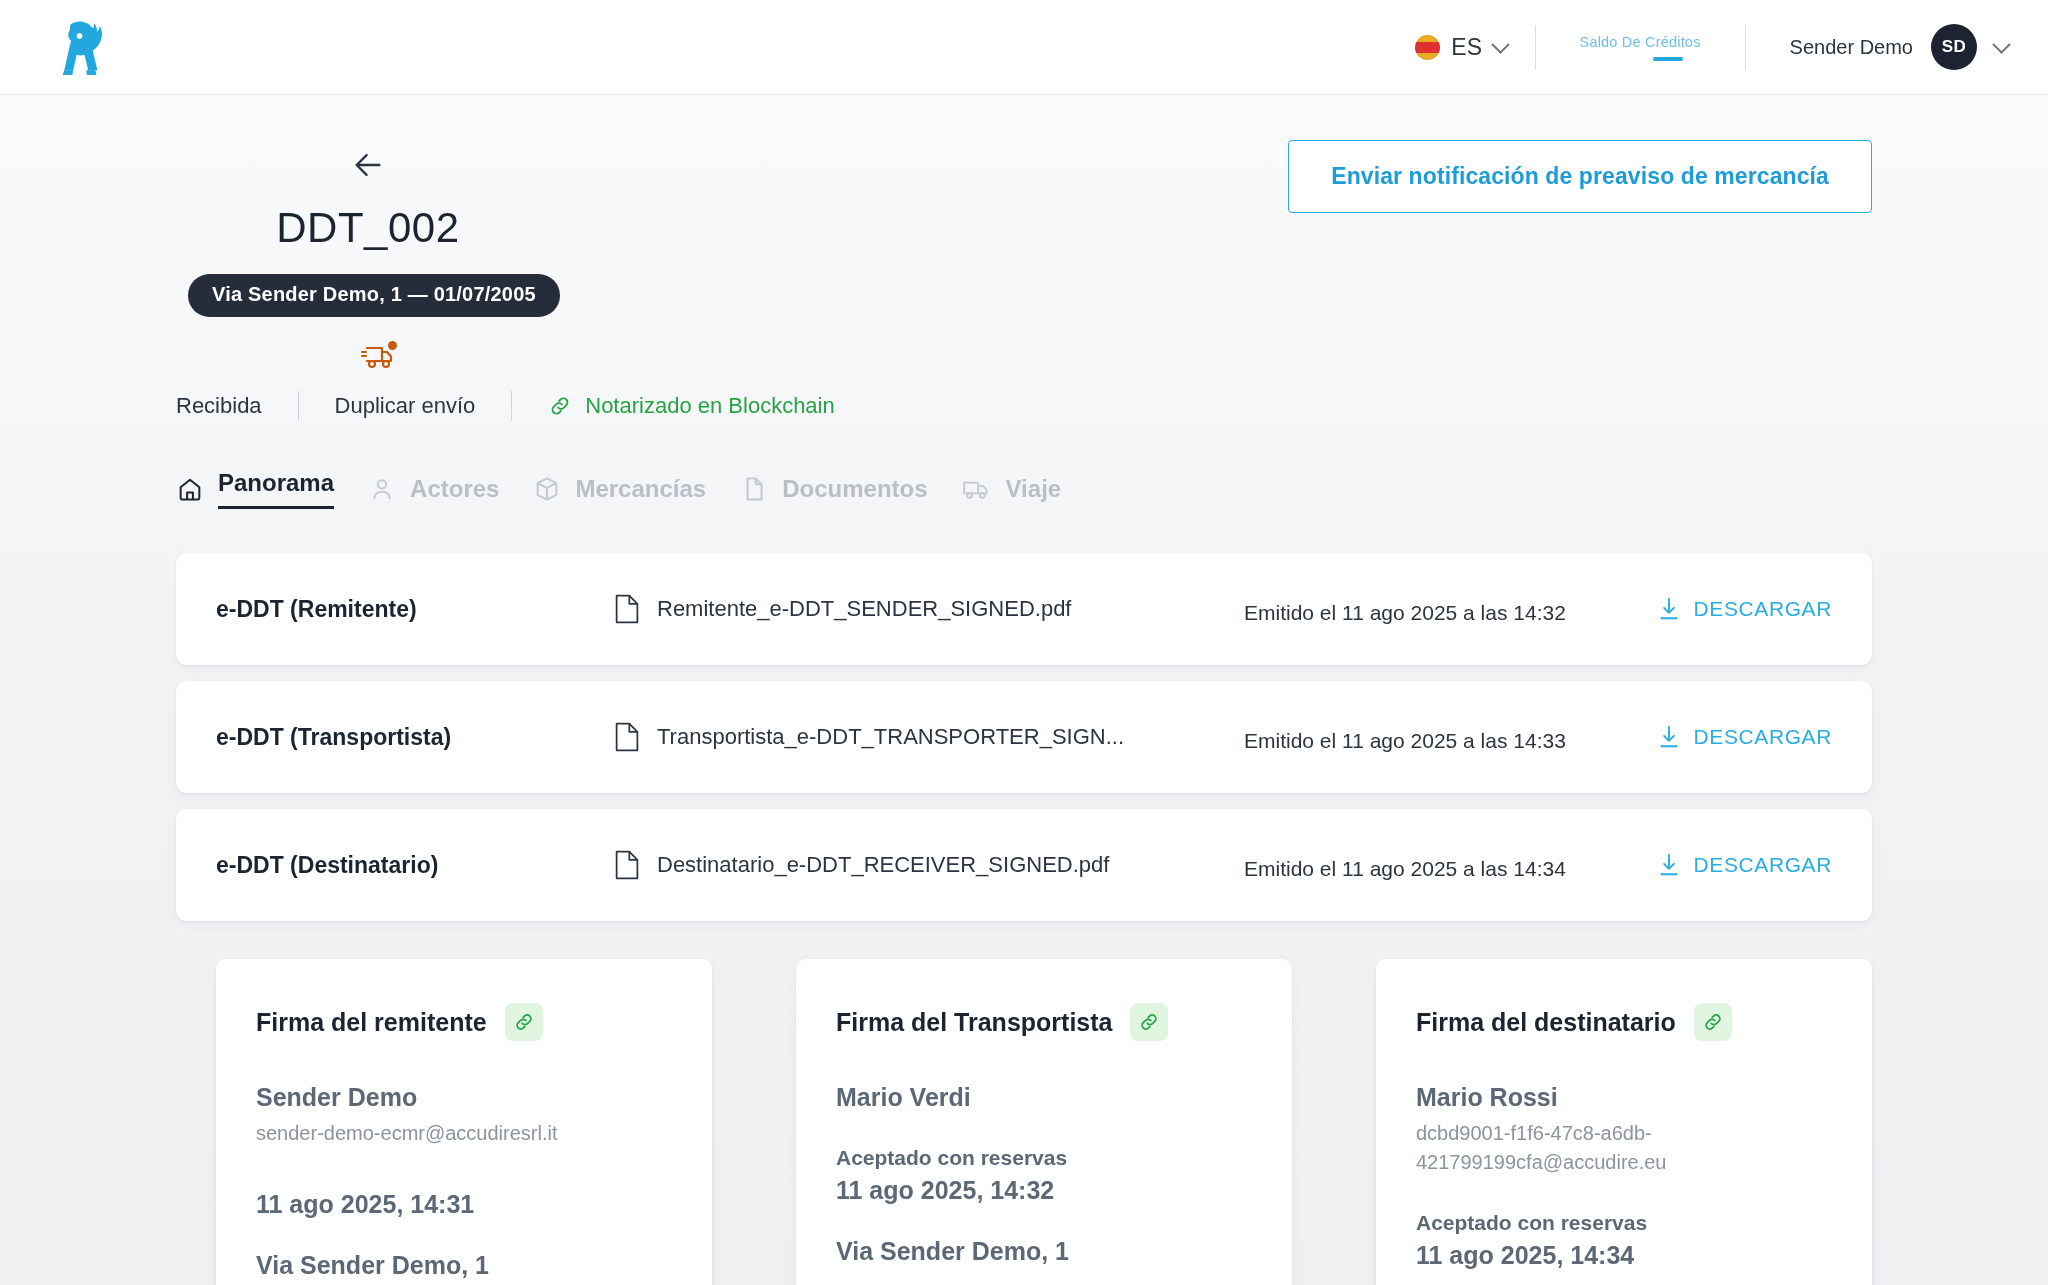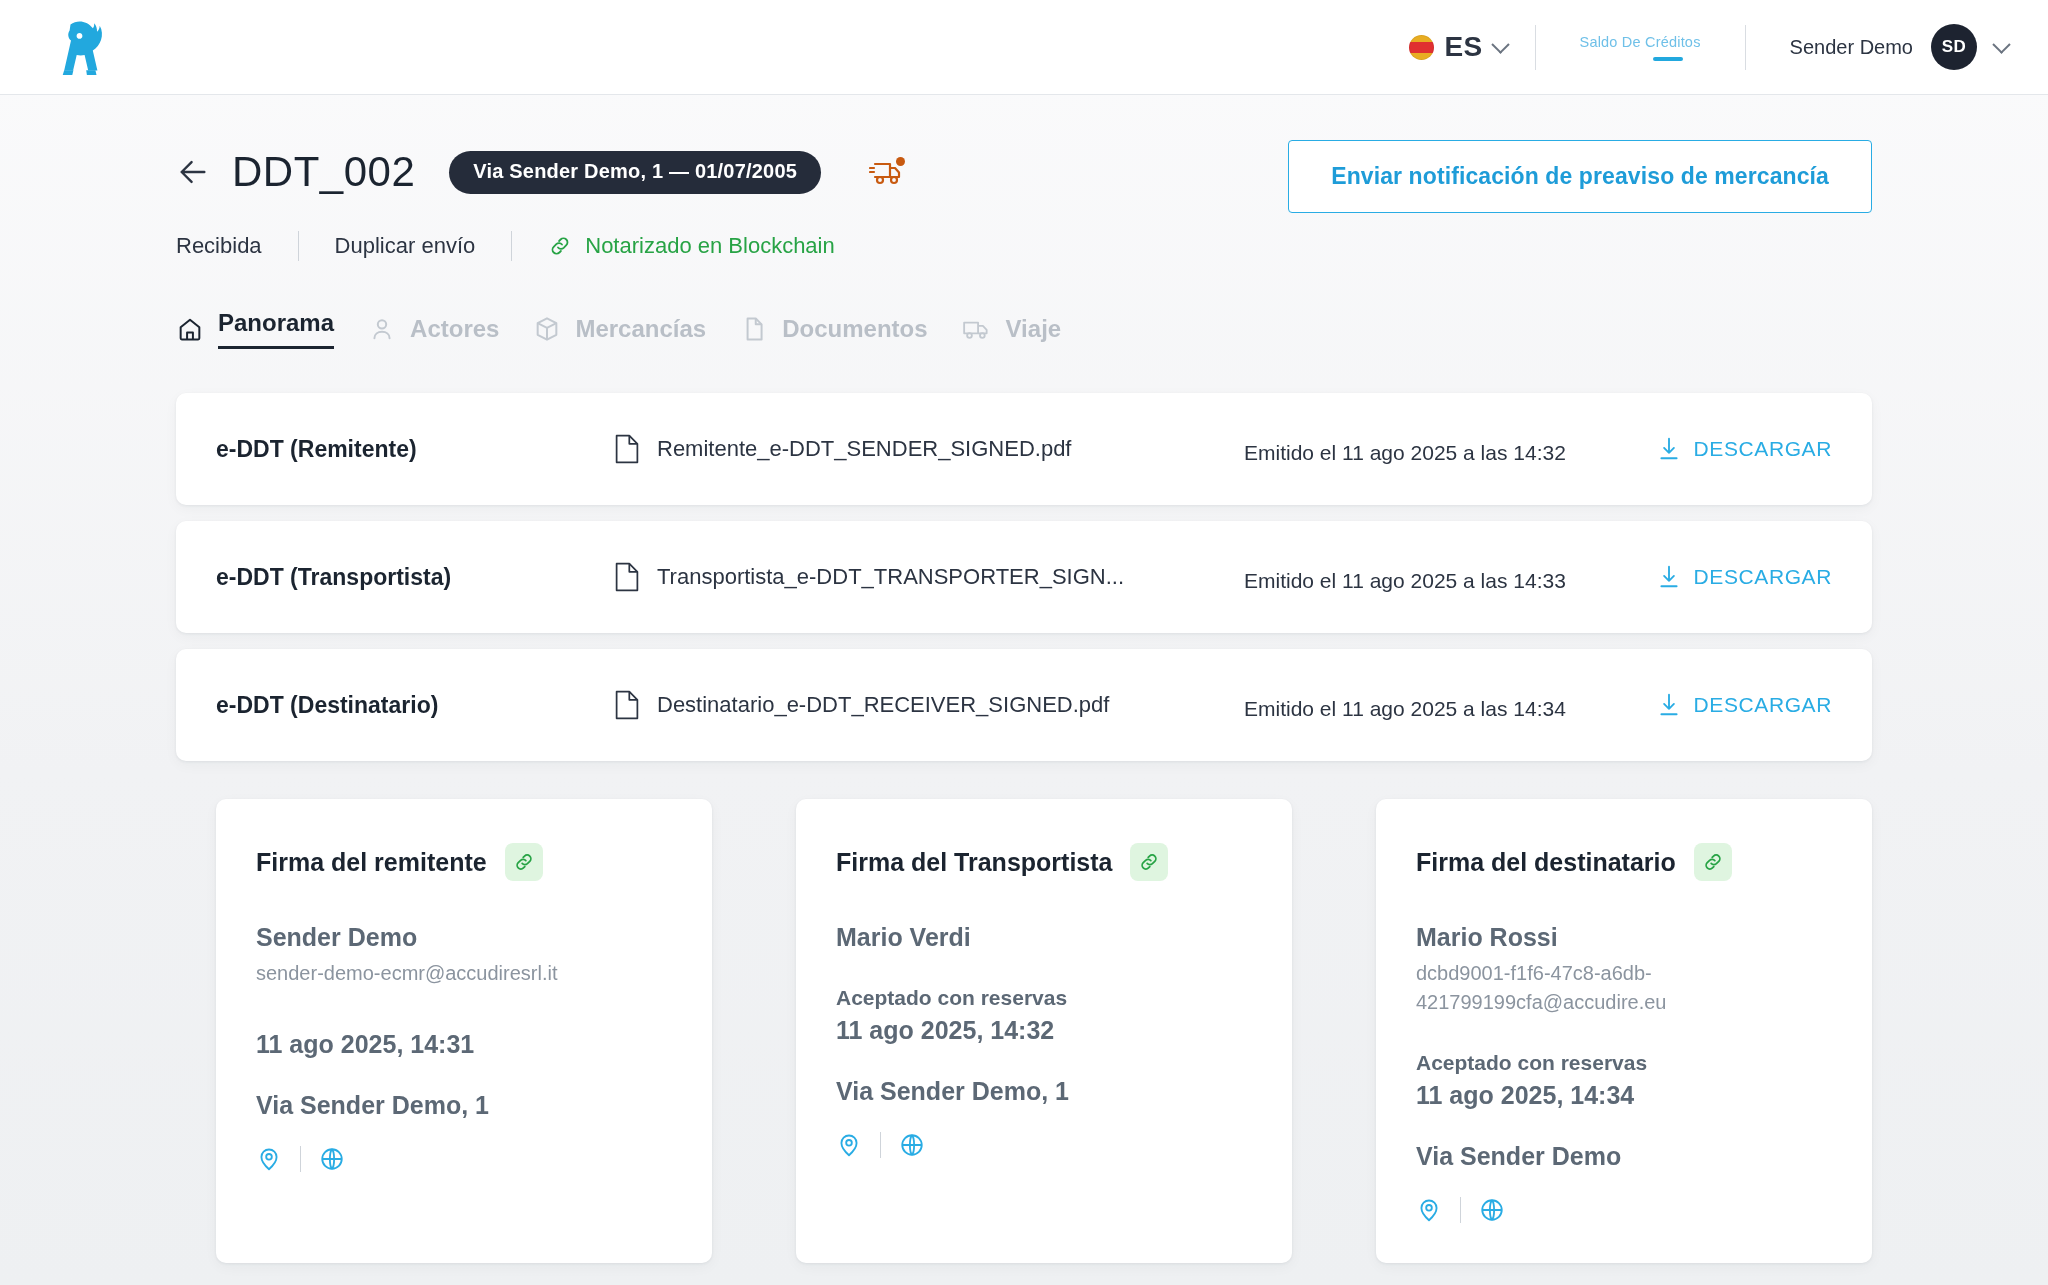--- a/index.html
+++ b/index.html
@@ -43,21 +43,21 @@
     padding: 0 28px 0 0;
     cursor: pointer;
   }
   .flag {
     width: 25px; height: 25px; border-radius: 50%;
     background: linear-gradient(180deg,#e8ad22 0%,#e8ad22 25%,#e03030 25%,#e03030 75%,#e8ad22 75%,#e8ad22 100%);
     border: 1px solid rgba(0,0,0,.06);
     flex: none;
   }
   .lang-code {
-    font-size: 28px; font-weight: 700; color: #2c3442; letter-spacing: .3px;
+    font-size: 23px; font-weight: 400; color: #2c3442; letter-spacing: .3px;
   }
   .chev {
     width: 13px; height: 13px;
     border-right: 2.2px solid #6b7480;
     border-bottom: 2.2px solid #6b7480;
     transform: rotate(45deg) translate(-2px,-2px);
     flex: none;
   }
 
   .vsep { width: 1px; height: 45px; background: #d9dde2; }
@@ -94,21 +94,21 @@
     display: flex; align-items: center; justify-content: center;
     font-size: 17px; font-weight: 700; letter-spacing: .5px;
     flex: none;
   }
 
   
   .page { padding: 45px 176px 0 176px; }
 
   .title-row { display: flex; align-items: flex-start; }
 
-  .title-left { display: flex; align-items: center; gap: 22px; padding-top: 8px; }
+  .title-left { display: flex; align-items: center; gap: 22px; padding-top: 8px; flex-direction: column; }
 
   .back-arrow {
     width: 34px; height: 34px; flex: none; cursor: pointer;
   }
   .doc-title {
     font-size: 42px; font-weight: 400; color: #1b2430; letter-spacing: .5px;
   }
   .route-pill {
     background: #252c3a; color: #ffffff;
     border-radius: 22px;

